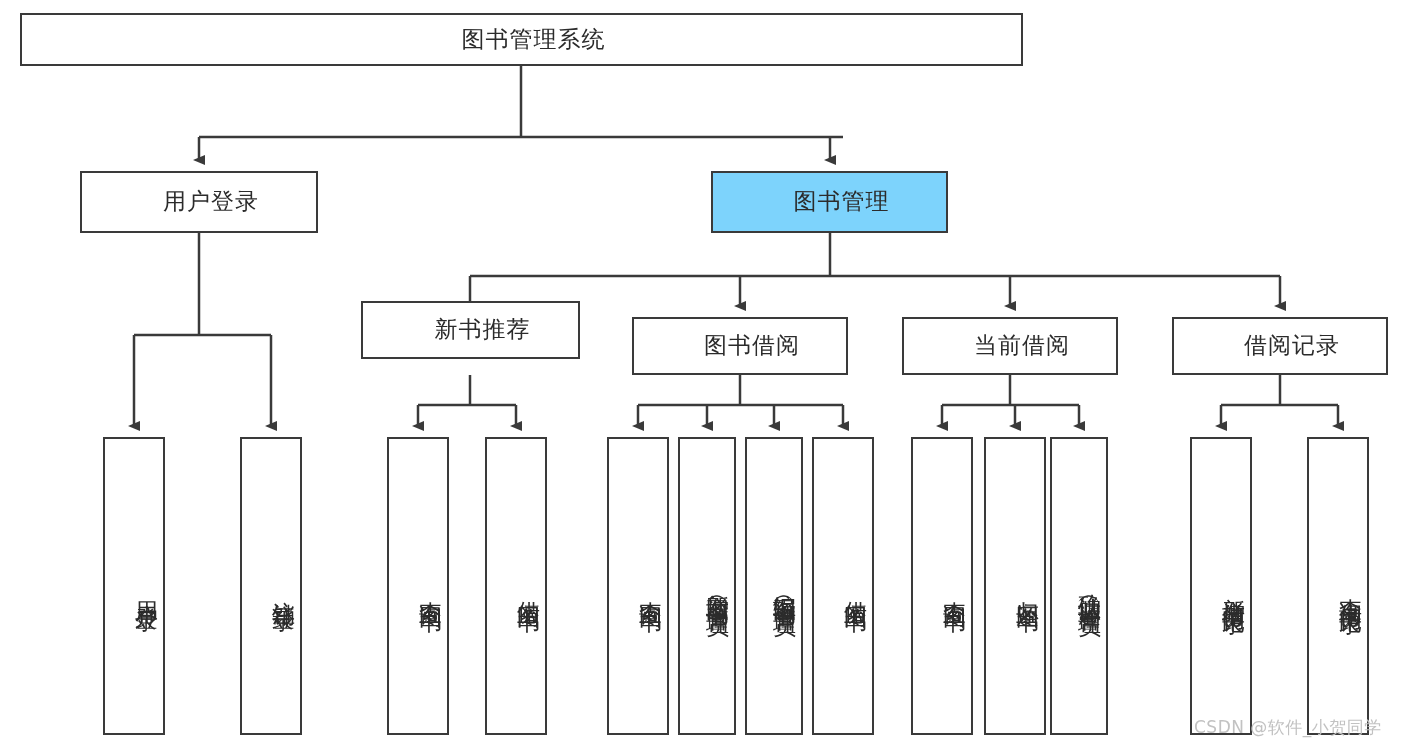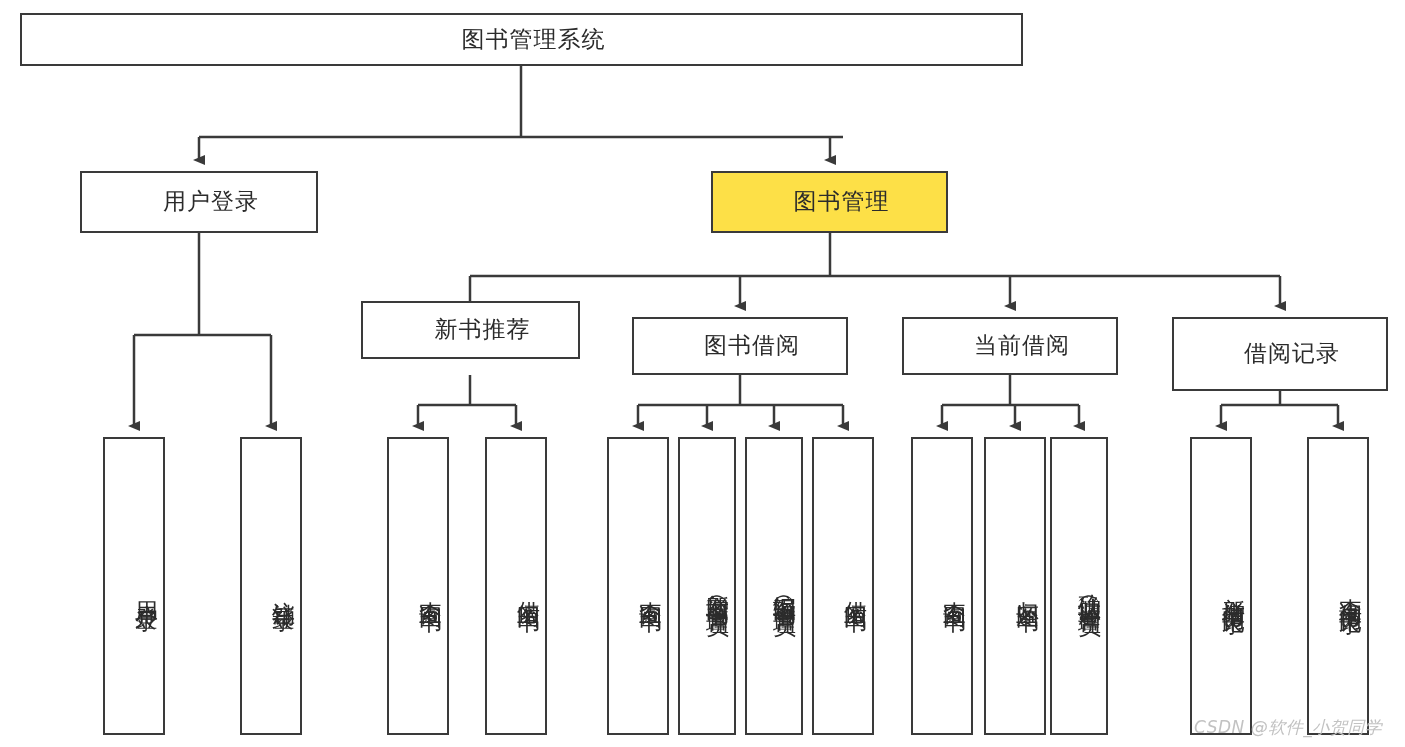--- a/index.html
+++ b/index.html
@@ -48,21 +48,20 @@
     align-items: flex-start;
     justify-content: center;
   }
   .watermark {
     position: absolute;
     color: #c2c2c2;
     font-size: 17px;
     letter-spacing: 0.5px;
     white-space: nowrap;
     user-select: none;
-    font-style: italic;
   }
 </style>
 </head>
 <body style="background: rgb(255, 255, 255);">
 
 <div id="canvas">
 
   <svg class="layer" viewBox="0 0 1405 747">
     <defs>
       <marker id="arrow" markerWidth="12" markerHeight="12" refX="5" refY="6" orient="auto" markerUnits="userSpaceOnUse">
@@ -109,26 +108,26 @@
       <path d="M1280,375 L1280,405"></path>
       <path d="M1221,405 L1338,405"></path>
       <path d="M1221,405 L1221,426" marker-end="url(#arrow)"></path>
       <path d="M1338,405 L1338,426" marker-end="url(#arrow)"></path>
     </g>
   </svg>
 
   <div class="node horiz" style="left: 20px; top: 13px; width: 1003px; height: 53px; border-color: rgb(58, 58, 58); background: rgb(255, 255, 255); color: rgb(43, 43, 43);">图书管理系统</div>
 
   <div class="node horiz" style="left: 80px; top: 171px; width: 238px; height: 62px; border-color: rgb(58, 58, 58); background: rgb(255, 255, 255); color: rgb(43, 43, 43);">用户登录</div>
-  <div class="node horiz" style="left: 711px; top: 171px; width: 237px; height: 62px; border-color: rgb(58, 58, 58); background: #fde047; color: rgb(43, 43, 43);">图书管理</div>
+  <div class="node horiz" style="left: 711px; top: 171px; width: 237px; height: 62px; border-color: rgb(58, 58, 58); background: #7dd3fc; color: rgb(43, 43, 43);">图书管理</div>
 
   <div class="node horiz" style="left: 361px; top: 301px; width: 219px; height: 58px; border-color: rgb(58, 58, 58); background: rgb(255, 255, 255); color: rgb(43, 43, 43);">新书推荐</div>
   <div class="node horiz" style="left: 902px; top: 317px; width: 216px; height: 58px; border-color: rgb(58, 58, 58); background: rgb(255, 255, 255); color: rgb(43, 43, 43);">当前借阅</div>
   <div class="node horiz" style="left: 632px; top: 317px; width: 216px; height: 58px; border-color: rgb(58, 58, 58); background: rgb(255, 255, 255); color: rgb(43, 43, 43);">图书借阅</div>
-  <div class="node horiz" style="left: 1172px; top: 317px; width: 216px; height: 74px; border-color: rgb(58, 58, 58); background: rgb(255, 255, 255); color: rgb(43, 43, 43); font-family: Liberation Serif, serif;">借阅记录</div>
+  <div class="node horiz" style="left: 1172px; top: 317px; width: 216px; height: 58px; border-color: rgb(58, 58, 58); background: rgb(255, 255, 255); color: rgb(43, 43, 43); font-family: Liberation Serif, serif;">借阅记录</div>
 
   <div class="node vert" style="left: 103px; top: 437px; width: 62px; height: 298px; border-color: rgb(58, 58, 58); background: rgb(255, 255, 255); color: rgb(43, 43, 43);">用户登录</div>
   <div class="node vert" style="left: 240px; top: 437px; width: 62px; height: 298px; border-color: rgb(58, 58, 58); background: rgb(255, 255, 255); color: rgb(43, 43, 43);">注销登录</div>
   <div class="node vert" style="left: 387px; top: 437px; width: 62px; height: 298px; border-color: rgb(58, 58, 58); background: rgb(255, 255, 255); color: rgb(43, 43, 43);">查询图书</div>
   <div class="node vert" style="left: 485px; top: 437px; width: 62px; height: 298px; border-color: rgb(58, 58, 58); background: rgb(255, 255, 255); color: rgb(43, 43, 43);">借阅图书</div>
   <div class="node vert" style="left: 607px; top: 437px; width: 62px; height: 298px; border-color: rgb(58, 58, 58); background: rgb(255, 255, 255); color: rgb(43, 43, 43);">查询图书</div>
   <div class="node vert" style="left: 678px; top: 437px; width: 58px; height: 298px; border-color: rgb(58, 58, 58); background: rgb(255, 255, 255); color: rgb(43, 43, 43);">新增图书（管理员）</div>
   <div class="node vert" style="left: 745px; top: 437px; width: 58px; height: 298px; border-color: rgb(58, 58, 58); background: rgb(255, 255, 255); color: rgb(43, 43, 43);">编辑图书（管理员）</div>
   <div class="node vert" style="left: 812px; top: 437px; width: 62px; height: 298px; border-color: rgb(58, 58, 58); background: rgb(255, 255, 255); color: rgb(43, 43, 43);">借阅图书</div>
   <div class="node vert" style="left: 911px; top: 437px; width: 62px; height: 298px; border-color: rgb(58, 58, 58); background: rgb(255, 255, 255); color: rgb(43, 43, 43);">查询图书</div>

